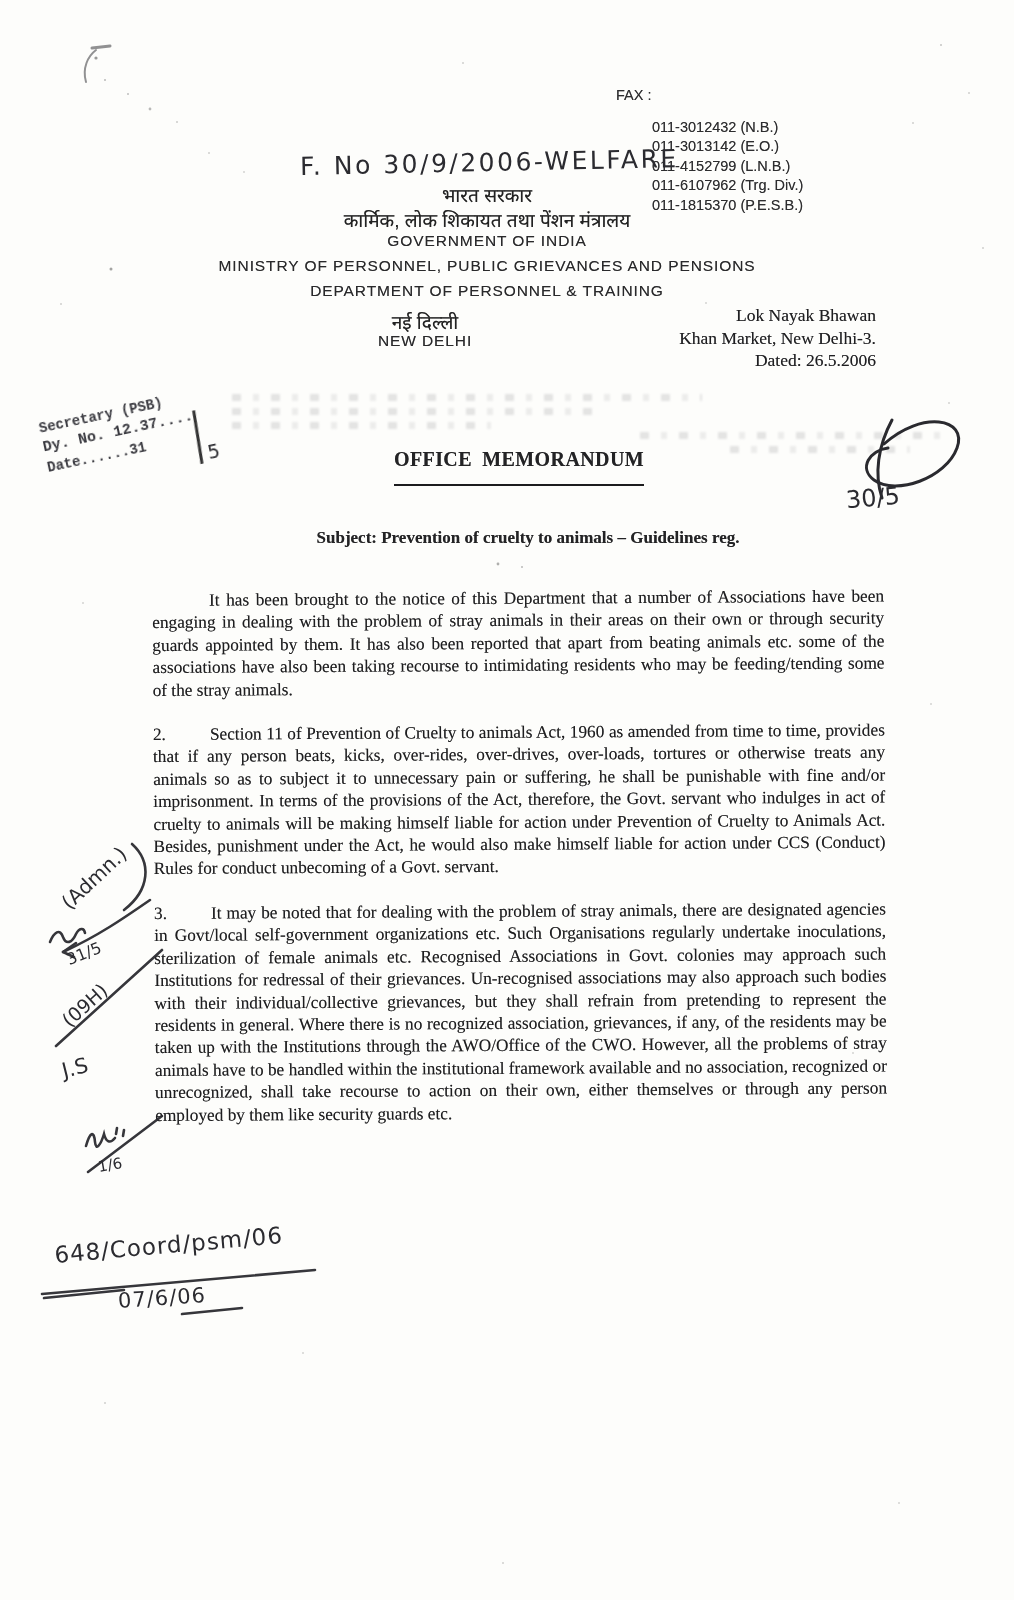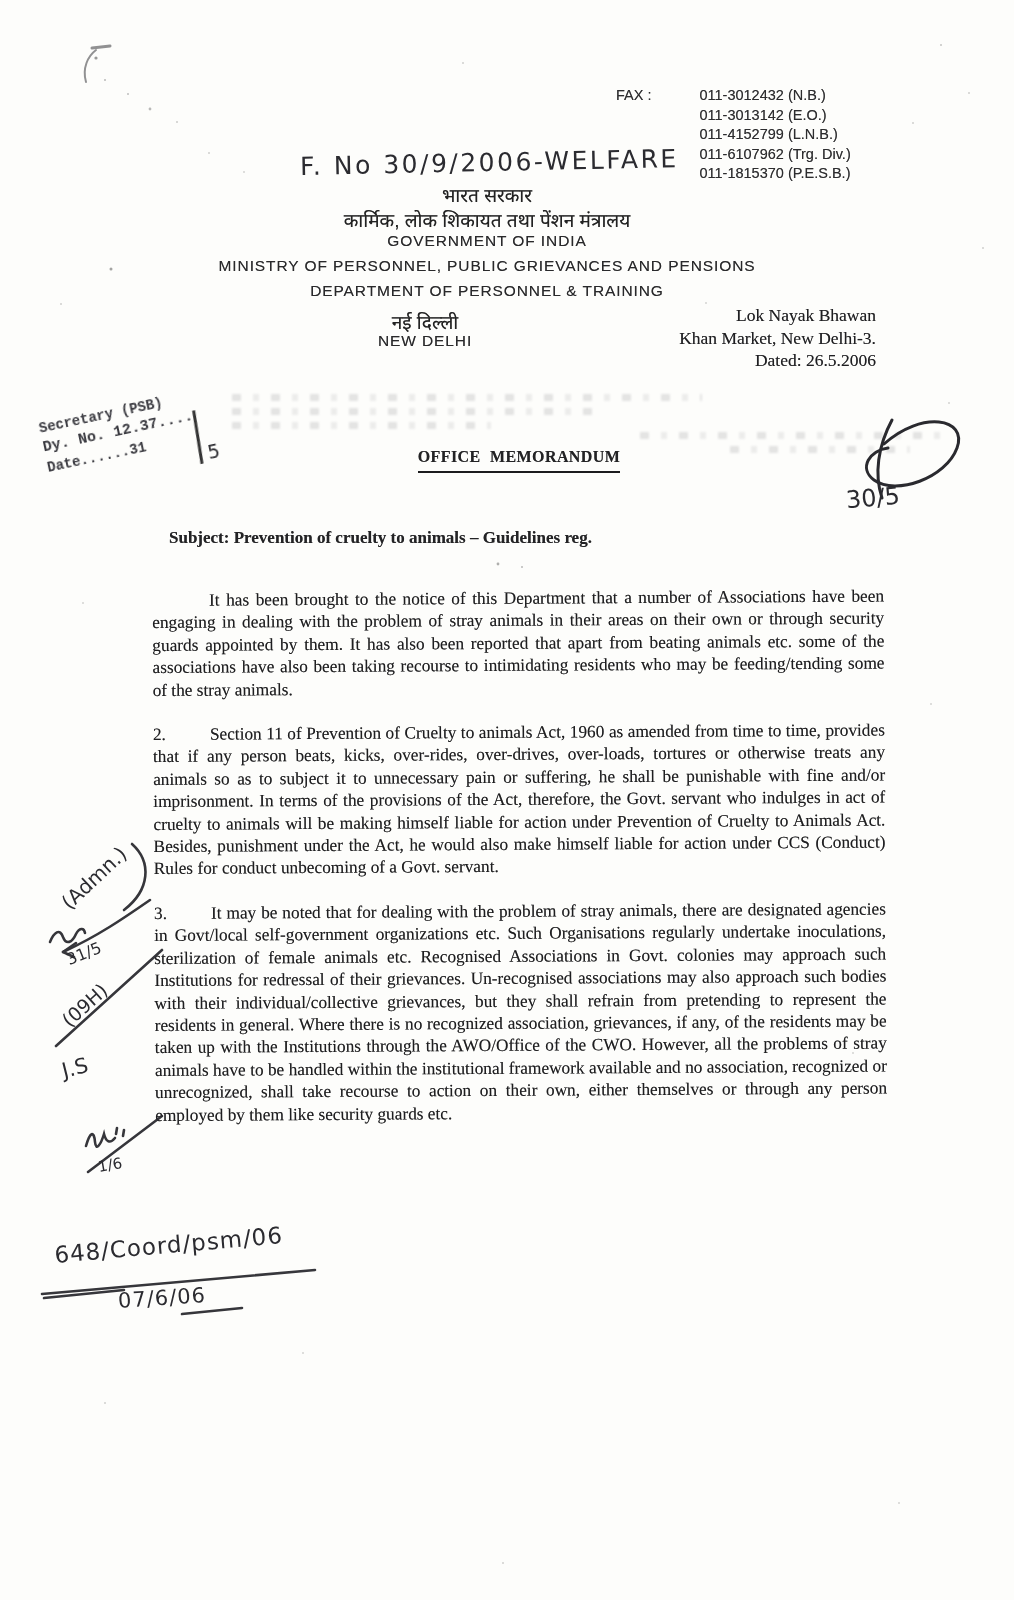--- a/index.html
+++ b/index.html
@@ -24,21 +24,21 @@
       912px 122px 0 0 rgba(30,30,30,.2), 948px 402px 0 0 rgba(30,30,30,.18),
       82px 602px 0 0 rgba(30,30,30,.18), 930px 703px 0 0 rgba(30,30,30,.18),
       852px 1052px 0 0 rgba(30,30,30,.18), 302px 1352px 0 0 rgba(30,30,30,.18),
       104px 1402px 0 0 rgba(30,30,30,.2), 502px 1562px 0 0 rgba(30,30,30,.2),
       898px 1502px 0 0 rgba(30,30,30,.18), 497px 563px 0 .4px rgba(30,30,30,.35),
       521px 566px 0 0 rgba(30,30,30,.3);
   }
 
   
   .fax{left:616px;top:86px;display:flex;gap:12px;
-    font-family:"Liberation Sans",sans-serif;font-size:14.5px;line-height:19.5px;color:#2d2d2f;}
+    font-family:"Liberation Sans",sans-serif;font-size:14.5px;line-height:19.5px;color:#2d2d2f;flex-direction:column;}
   .fax-lines div{white-space:nowrap;padding-left:36px;}
 
   
   .hand{font-family:"DejaVu Sans",sans-serif;color:#2b2b30;text-shadow:none;}
   .file-no{left:300px;top:148px;font-size:25px;letter-spacing:2.5px;transform:rotate(-1.2deg);}
 
   
   .header{left:47px;top:182px;width:880px;text-align:center;}
   .h-line{height:25px;}
   .h-hi{font-family:"Liberation Sans","DejaVu Sans",sans-serif;font-size:19px;color:#222;}
@@ -62,23 +62,23 @@
   .smudge .row{height:7px;margin-bottom:7px;
     background:repeating-linear-gradient(90deg, rgba(100,100,106,.30) 0 9px, transparent 9px 21px, rgba(100,100,106,.2) 21px 27px, transparent 27px 39px);}
   .smudge-a{left:232px;top:394px;width:470px;}
   .smudge-a .row:nth-child(2){width:78%;}
   .smudge-a .row:nth-child(3){width:55%;}
   .smudge-b{left:640px;top:432px;width:300px;}
   .smudge-b .row:nth-child(2){width:60%;margin-left:30%;}
 
   
   .title{left:152px;top:448px;width:734px;text-align:center;}
-  .title span{font-weight:bold;font-size:16px;letter-spacing:.4px;word-spacing:5px;
-    border-bottom:2.6px solid #1c1c1e;padding-bottom:6px;}
-  .subject{left:169px;top:528px;width:734px;font-weight:bold;font-size:17px;}
+  .title span{font-weight:bold;font-size:20px;letter-spacing:.4px;word-spacing:5px;
+    border-bottom:2.6px solid #1c1c1e;padding-bottom:14px;}
+  .subject{left:161px;top:528px;width:734px;text-align:center;font-weight:bold;font-size:17px;}
 
   
   .bodycol{left:152px;top:590px;width:732px;transform:rotate(-.35deg);transform-origin:left top;}
   .bodycol p{margin:0 0 22px;text-align:justify;font-size:17.3px;line-height:22.4px;color:#1e1e20;}
   .pnum{display:inline-block;width:57px;}
 
   
   .sig{left:826px;top:408px;width:175px;height:115px;}
   .sig-date{left:846px;top:484px;font-size:24px;transform:rotate(-5deg);}
 

